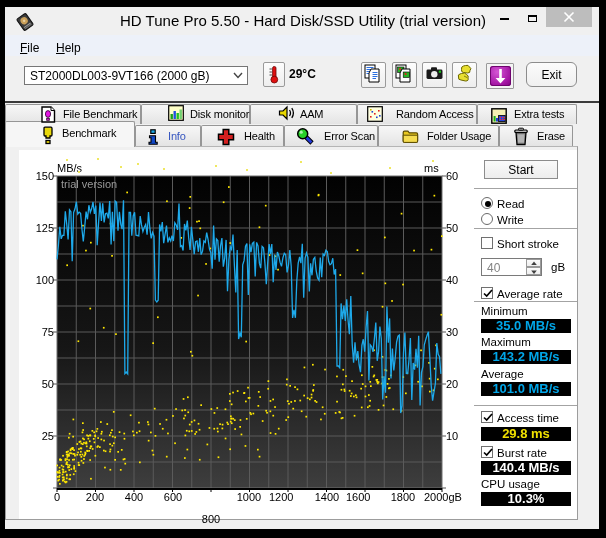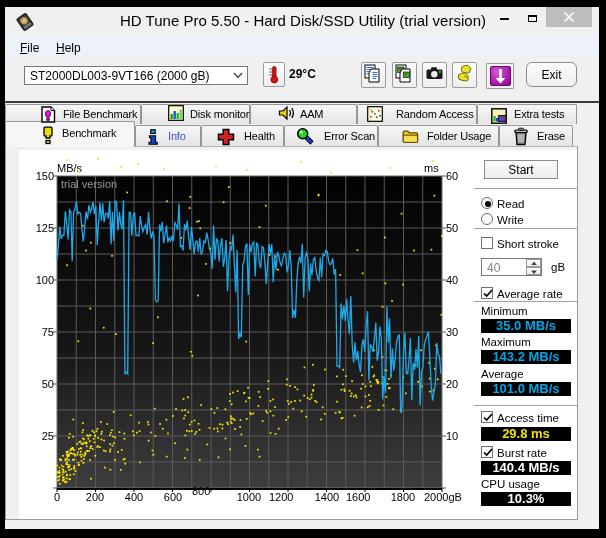--- a/index.html
+++ b/index.html
@@ -712,21 +712,21 @@
 <div class="lbl" style="left:446px;top:170px">60</div>
 <div class="lbl" style="left:446px;top:222px">50</div>
 <div class="lbl" style="left:446px;top:274px">40</div>
 <div class="lbl" style="left:446px;top:326px">30</div>
 <div class="lbl" style="left:446px;top:378px">20</div>
 <div class="lbl" style="left:446px;top:430px">10</div>
 <div class="lbl" style="left:38px;top:491px;width:38px;text-align:center">0</div>
 <div class="lbl" style="left:76px;top:491px;width:38px;text-align:center">200</div>
 <div class="lbl" style="left:115px;top:491px;width:38px;text-align:center">400</div>
 <div class="lbl" style="left:154px;top:491px;width:38px;text-align:center">600</div>
-<div class="lbl" style="left:192px;top:485px;width:38px;text-align:left">800</div>
+<div class="lbl" style="left:192px;top:513px;width:38px;text-align:center">800</div>
 <div class="lbl" style="left:230px;top:491px;width:38px;text-align:center">1000</div>
 <div class="lbl" style="left:269px;top:491px;width:38px;text-align:left">1200</div>
 <div class="lbl" style="left:308px;top:491px;width:38px;text-align:center">1400</div>
 <div class="lbl" style="left:346px;top:491px;width:38px;">1600</div>
 <div class="lbl" style="left:384px;top:491px;width:38px;text-align:center">1800</div>
 <div class="lbl" style="left:424px;top:491px">2000gB</div>
 <div class="abs" style="left:66px;top:159px;width:2px;height:2px;background:#f0e860"></div>
 <div class="abs" style="left:97px;top:158px;width:2px;height:2px;background:#f0e860"></div>
 <div class="abs" style="left:120px;top:166px;width:2px;height:2px;background:#f0e860"></div>
 <div class="abs" style="left:163px;top:168px;width:2px;height:2px;background:#f0e860"></div>

